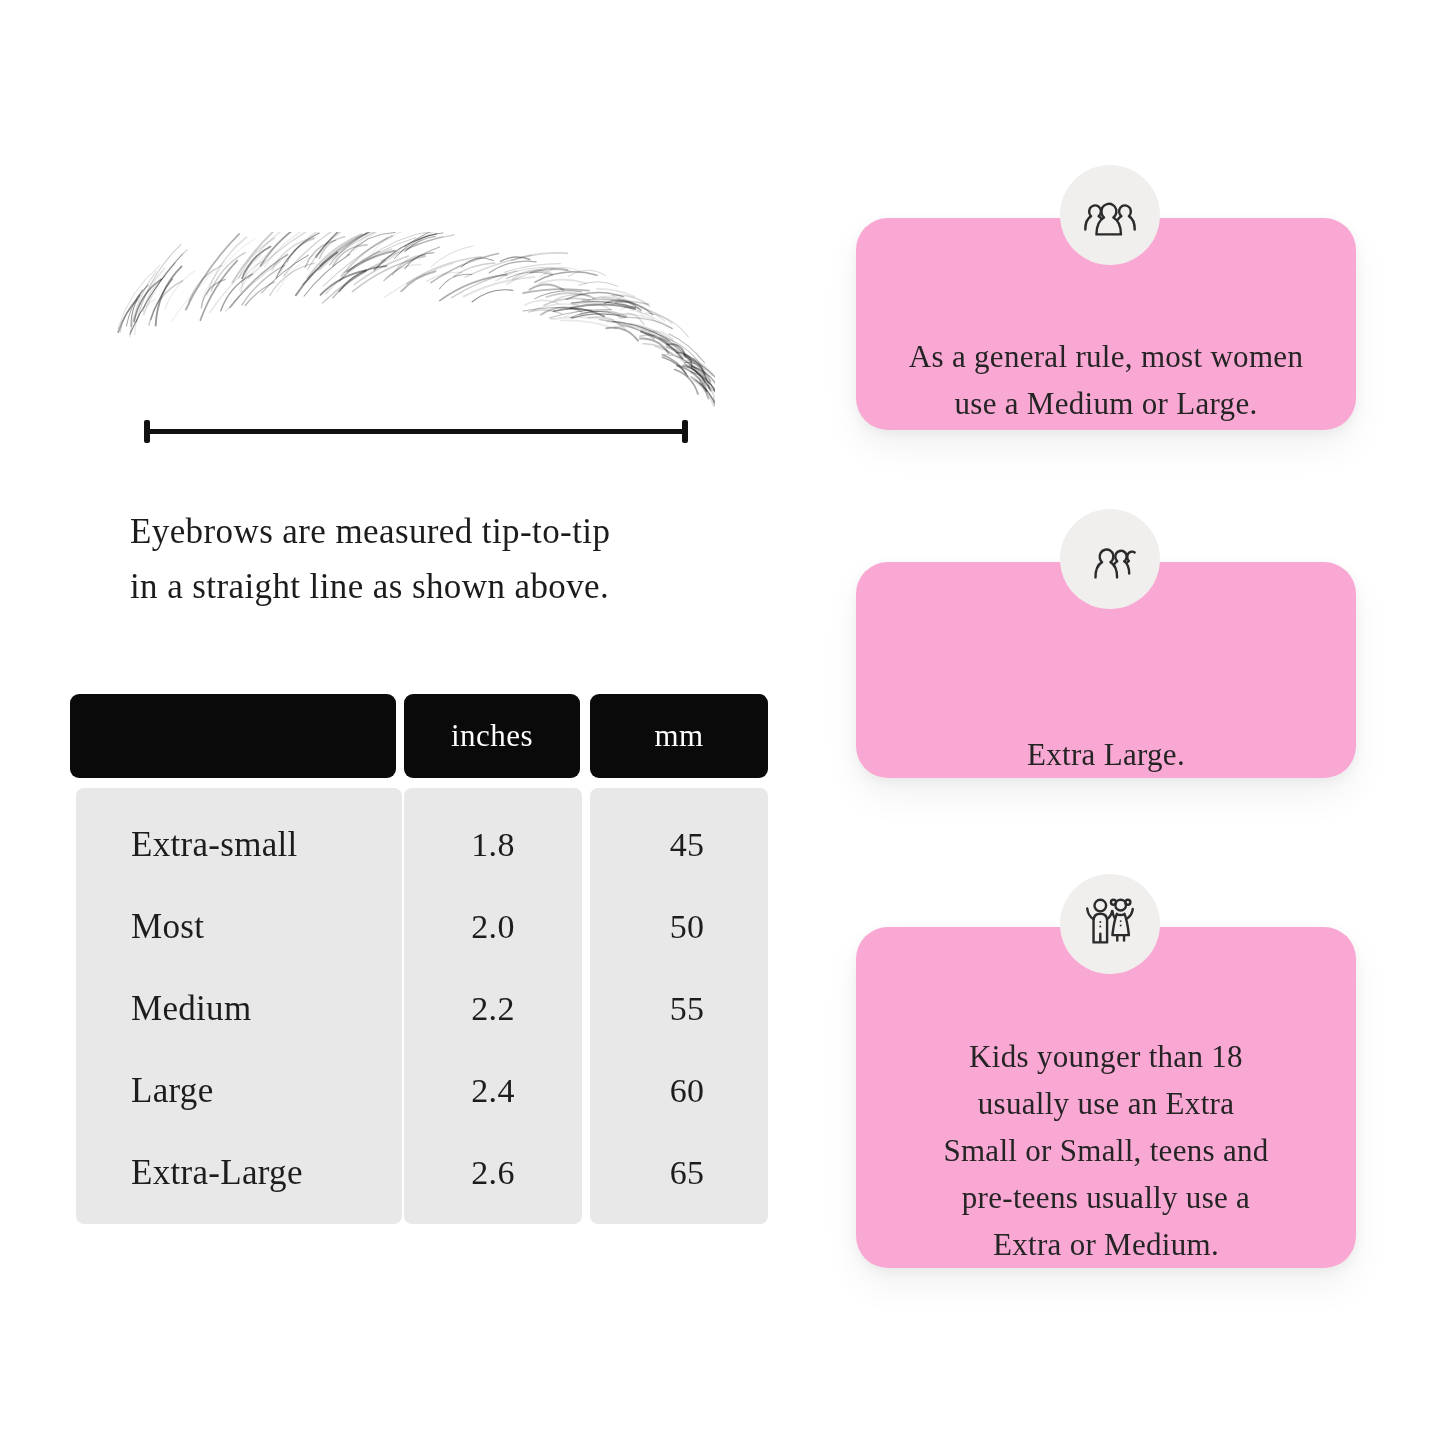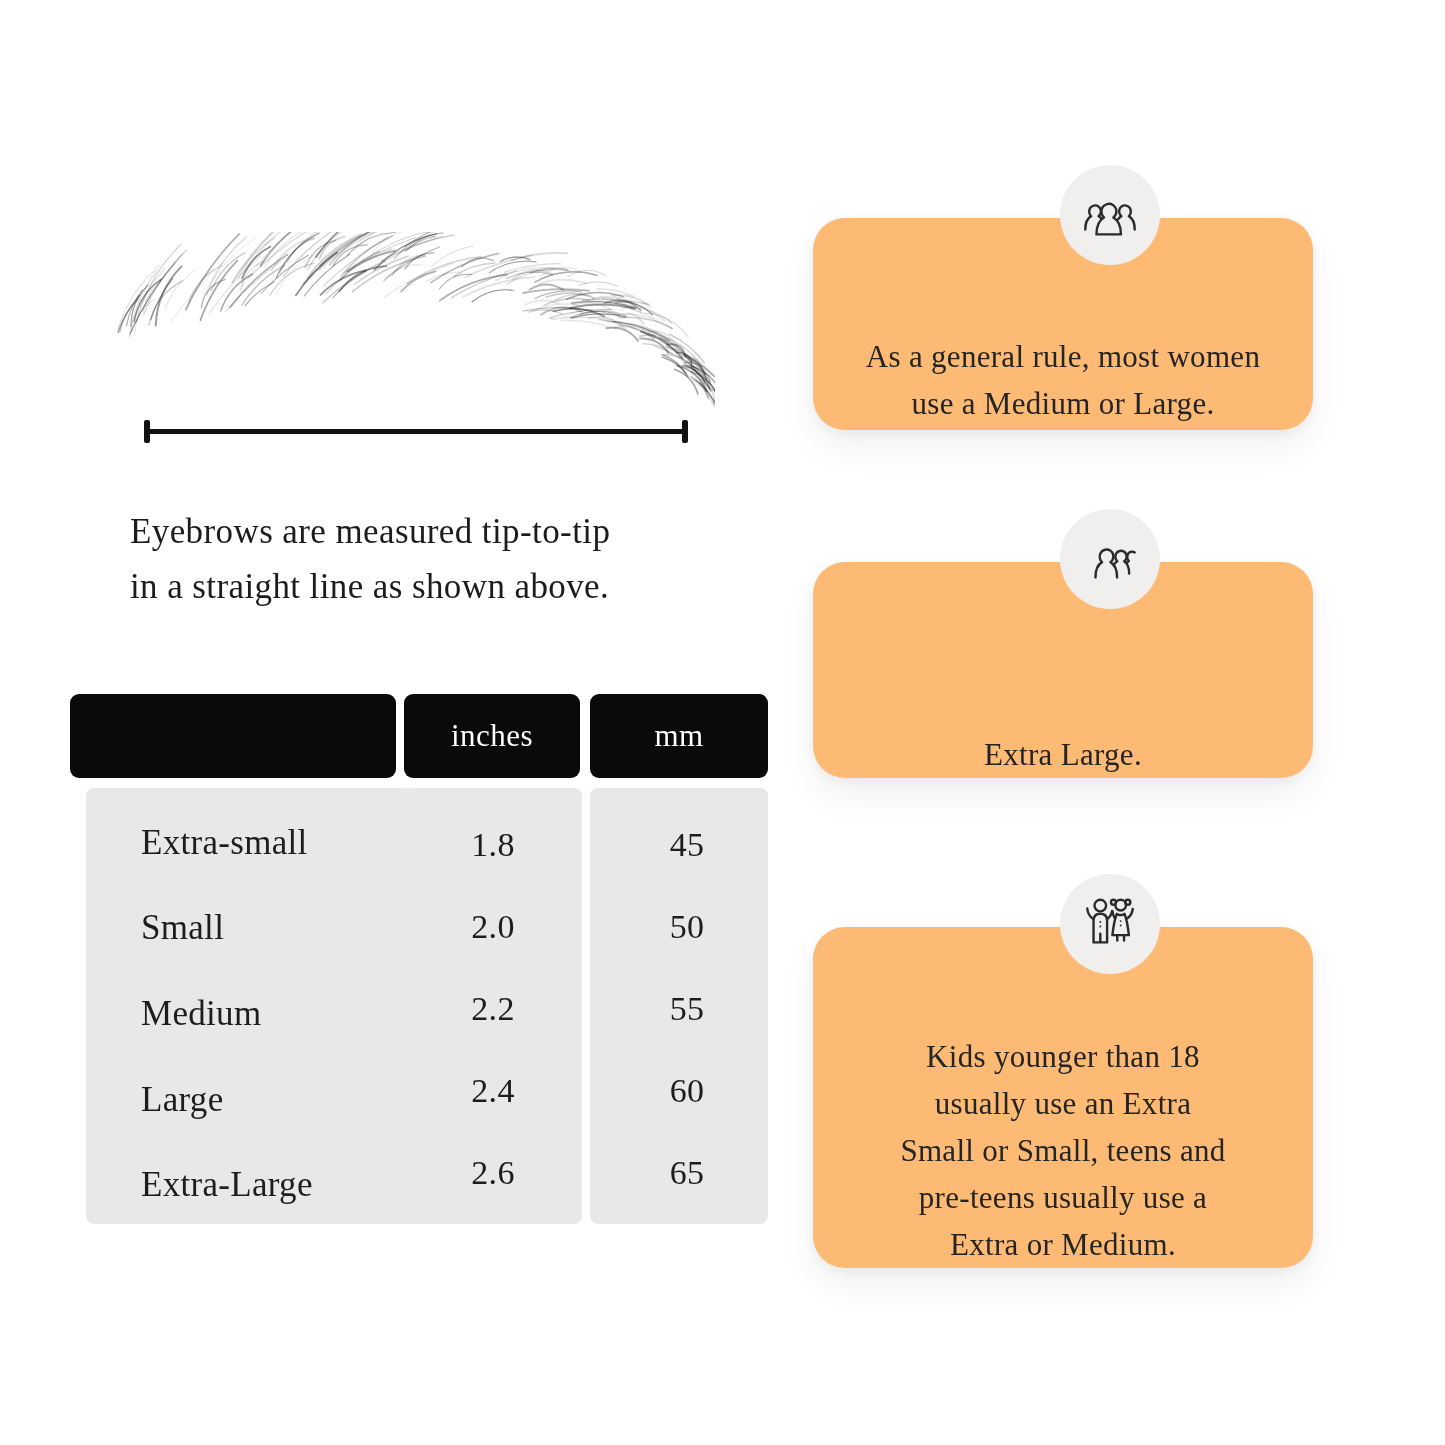--- a/index.html
+++ b/index.html
@@ -22,28 +22,28 @@
   .thead{position:absolute;top:0;left:0;width:100%;height:84px;}
   .th{position:absolute;top:0;height:84px;background:#0a0a0a;border-radius:9px;
       display:flex;align-items:center;justify-content:center;
       color:#ffffff;font-size:31px;letter-spacing:.5px;}
   .th-label{left:0;width:326px;}
   .th-inches{left:334px;width:176px;}
   .th-mm{left:520px;width:178px;}
   .tbody{position:absolute;top:94px;left:0;width:100%;height:436px;}
   .tcol{position:absolute;top:0;height:436px;background:#e8e8e8;border-radius:8px;
         display:flex;flex-direction:column;padding-top:16px;box-sizing:border-box;}
-  .tcol-label{left:16px;width:326px;gap:8px;}
+  .tcol-label{left:6px;width:326px;}
   .tcol-inches{left:334px;width:178px;}
   .tcol-mm{left:520px;width:178px;padding-left:16px;}
   .cell{height:82px;display:flex;align-items:center;font-size:35px;color:#1d1d1d;letter-spacing:.3px;}
   .tcol-label .cell{padding-left:55px;}
   .tcol-inches .cell,.tcol-mm .cell{justify-content:center;font-size:34px;}
   
-  .card{position:absolute;left:813px;width:500px;background:#fdba74;border-radius:32px;
+  .card{position:absolute;left:856px;width:500px;background:#f9a8d4;border-radius:32px;
         box-shadow:0 18px 36px rgba(0,0,0,.055),0 4px 12px rgba(0,0,0,.05);}
   .card-1{top:218px;height:212px;}
   .card-2{top:562px;height:216px;}
   .card-3{top:927px;height:341px;}
   .icon-circle{position:absolute;left:1060px;width:100px;height:100px;border-radius:50%;
         background:#f0efee;display:flex;align-items:center;justify-content:center;z-index:2;}
   .circle-1{top:165px;}
   .circle-2{top:509px;}
   .circle-3{top:874px;}
   .icon-circle svg{width:62px;height:62px;}
@@ -287,21 +287,21 @@
 
   <div class="size-table">
     <div class="thead">
       <div class="th th-label"></div>
       <div class="th th-inches">inches</div>
       <div class="th th-mm">mm</div>
     </div>
     <div class="tbody">
       <div class="tcol tcol-label">
         <div class="cell">Extra-small</div>
-        <div class="cell">Small</div>
+        <div class="cell">Most</div>
         <div class="cell">Medium</div>
         <div class="cell">Large</div>
         <div class="cell">Extra-Large</div>
       </div>
       <div class="tcol tcol-inches">
         <div class="cell">1.8</div>
         <div class="cell">2.0</div>
         <div class="cell">2.2</div>
         <div class="cell">2.4</div>
         <div class="cell">2.6</div>

